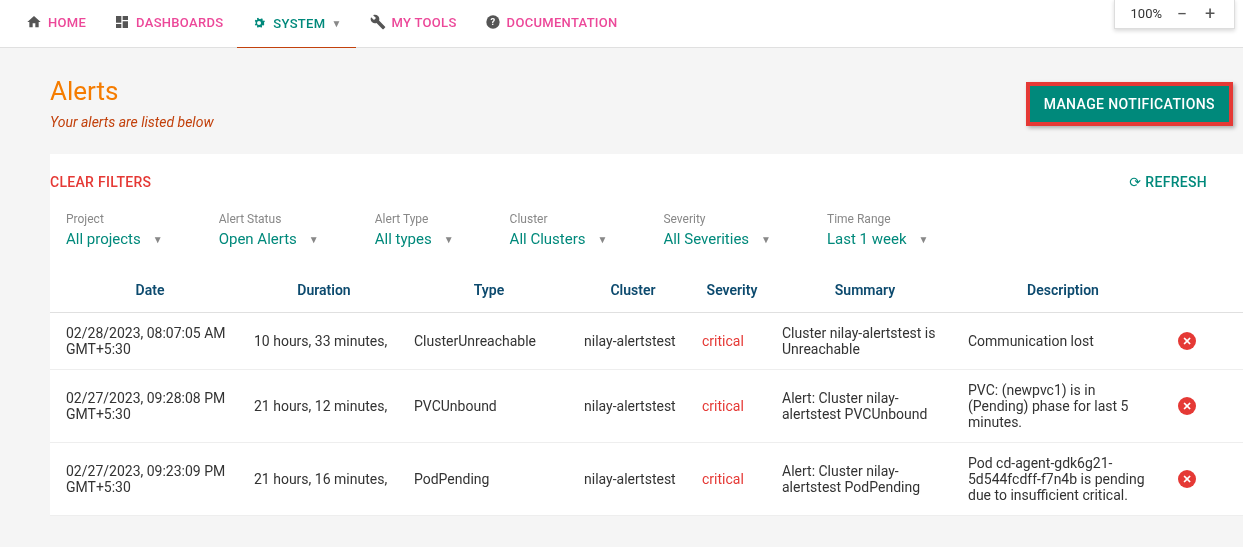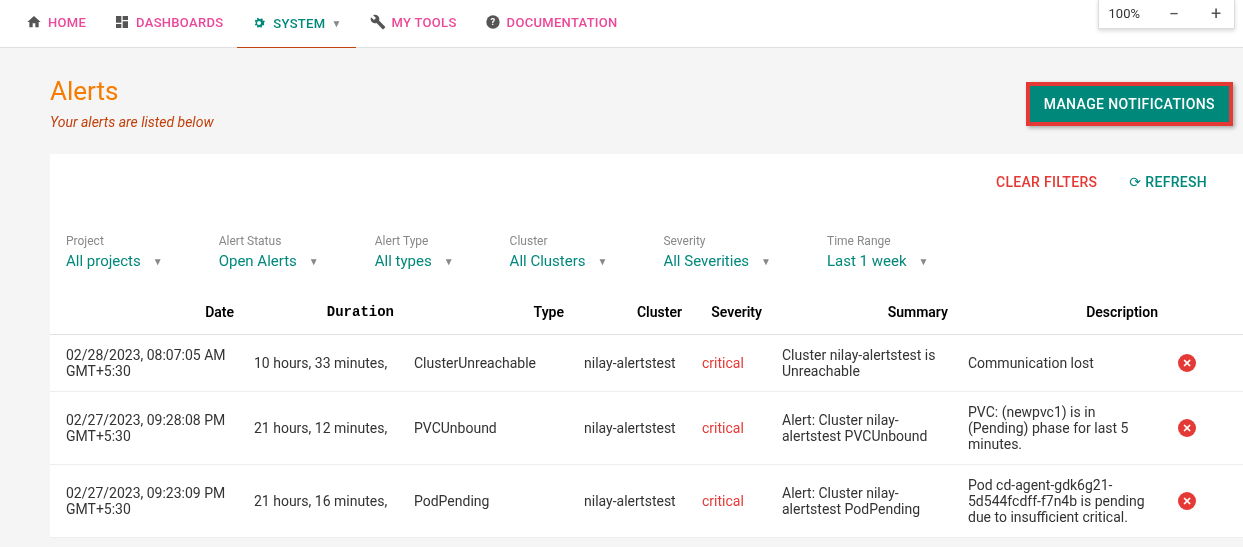--- a/index.html
+++ b/index.html
@@ -3,51 +3,51 @@
   <meta charset="utf-8">
   <style>
     * { margin: 0; padding: 0; box-sizing: border-box; font-family: Roboto, Arial, sans-serif; }
     body { background: #f5f5f5; width: 1243px; height: 547px; overflow: hidden; }
     
     .topbar { display: flex; align-items: center; background: #fff; height: 48px; padding: 0 12px; border-bottom: 1px solid #e0e0e0; position: relative; }
     .nav-item { display: flex; align-items: center; gap: 6px; padding: 0 14px; height: 48px; color: #ec4899; font-size: 13px; font-weight: 500; letter-spacing: 0.3px; cursor: pointer; border-bottom: 3px solid transparent; }
     .nav-item.active { color: #00897b; border-bottom: 1px solid #c2410c; }
     .nav-icon { width:16px; height:16px; display:flex; align-items:center; justify-content:center;}
     
-    .zoom-widget { position:absolute; right:8px; top:-1px; background:#fff; border:1px solid #ddd; border-top:none; box-shadow:0 2px 4px rgba(0,0,0,0.15); padding:4px 10px; display:flex; align-items:center; gap:26px; font-size:13px; color:#333;}
+    .zoom-widget { position:absolute; right:8px; top:-1px; background:#fff; border:1px solid #ddd; border-top:none; box-shadow:0 2px 4px rgba(0,0,0,0.15); padding:4px 16px; display:flex; align-items:center; gap:12px; font-size:13px; color:#333;}
     .zoom-btn { cursor:pointer; font-size:18px; color:#555; width:16px; text-align:center;}
     
     .page { padding: 0 0 0 50px; }
     .header-row { display:flex; justify-content:space-between; align-items:flex-start; padding-right:10px; margin-top:28px;}
     .title { color: #f57c00; font-size: 26px; font-weight: 400; margin-bottom: 8px; }
     .subtitle { color: #c2410c; font-style: italic; font-size: 14px; }
     .manage-btn { background:#00897b; color:#ffffff; border:4px solid #e53935; padding:10px 14px; font-size:14px; font-weight:500; letter-spacing:0.4px; cursor:pointer; box-shadow:2px 2px 4px rgba(0,0,0,0.3); margin-top:6px;}
     
     .card { background:#fff; margin-top:24px; margin-right:0; padding:20px 0 0 0; }
     
-    .actions { display:flex; justify-content:flex-end; gap:32px; padding:0 36px 12px 0;}
+    .actions { display:flex; justify-content:space-between; gap:32px; padding:0 36px 12px 0;}
     .clear-filters { color:#e53935; font-size:14px; font-weight:500; cursor:pointer; letter-spacing:0.3px;}
     .refresh { color:#00897b; font-size:14px; font-weight:500; cursor:pointer; display:flex; align-items:center; gap:4px; letter-spacing:0.3px;}
     
     .filters { display:flex; gap:56px; padding:10px 0 20px 16px;}
-    .filter { display:flex; flex-direction:column; gap:4px;margin-top:22px;}
+    .filter { display:flex; flex-direction:column; gap:4px;}
     .filter-label { font-size:12px; color:#888;}
     .filter-value { font-size:15px; color:#00897b; display:flex; align-items:center; gap:12px; cursor:pointer;}
     .drop { font-size:10px; color:#888;}
     
     table { width:100%; border-collapse:collapse;}
-    thead th { text-align:right; font-size:14px; font-weight:600; color:#000000; padding:14px 10px; border-bottom:1px solid #e0e0e0;}
+    thead th { text-align:center; font-size:14px; font-weight:600; color:#0c4a6e; padding:14px 10px; border-bottom:1px solid #e0e0e0;}
     thead th:first-child { padding-left:16px;}
     tbody td { font-size:14px; color:#333; padding:12px 10px; border-bottom:1px solid #eee; vertical-align:middle;}
     tbody td:first-child { padding-left:16px;}
     .critical { color:#e53935;}
     .close-icon { width:18px; height:18px; border-radius:50%; background:#e53935; color:#fff; display:flex; align-items:center; justify-content:center; font-size:11px; cursor:pointer; font-weight:bold;}
     
     .col-date {width:194px;}
-    .col-dur {width:160px;font-family:Liberation Mono, monospace;}
+    .col-dur {width:160px;}
     .col-type {width:170px;}
     .col-cluster {width:118px;}
     .col-sev {width:80px;}
     .col-sum {width:186px;}
     .col-desc {width:210px;}
   </style>
 </head>
 <body>
 
 <div class="topbar">

